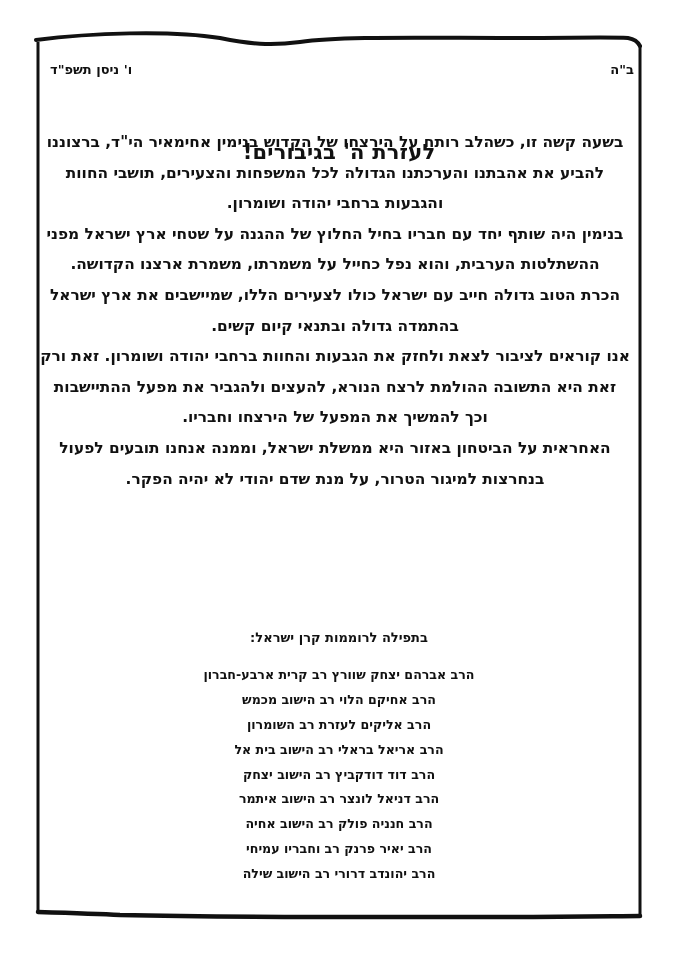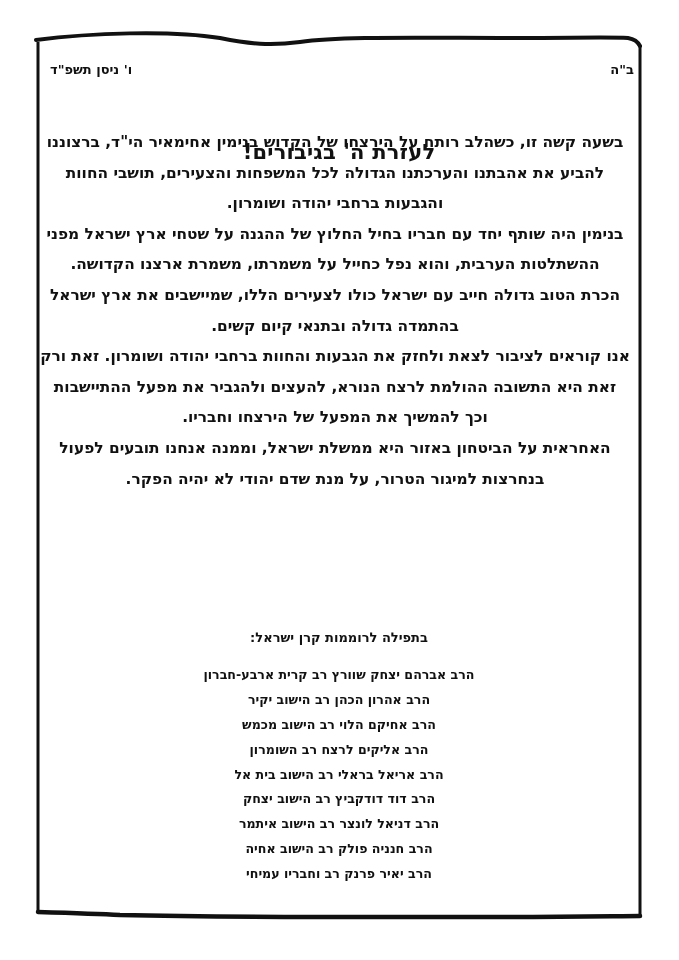--- a/index.html
+++ b/index.html
@@ -121,23 +121,23 @@
     <p>בנימין היה שותף יחד עם חבריו בחיל החלוץ של ההגנה על שטחי ארץ ישראל מפני ההשתלטות הערבית, והוא נפל כחייל על משמרתו, משמרת ארצנו הקדושה.</p>
     <p>הכרת הטוב גדולה חייב עם ישראל כולו לצעירים הללו, שמיישבים את ארץ ישראל בהתמדה גדולה ובתנאי קיום קשים.</p>
     <p>אנו קוראים לציבור לצאת ולחזק את הגבעות והחוות ברחבי יהודה ושומרון. זאת ורק זאת היא התשובה ההולמת לרצח הנורא, להעצים ולהגביר את מפעל ההתיישבות וכך להמשיך את המפעל של הירצחו וחבריו.</p>
     <p>האחראית על הביטחון באזור היא ממשלת ישראל, וממנה אנחנו תובעים לפעול בנחרצות למיגור הטרור, על מנת שדם יהודי לא יהיה הפקר.</p>
   </div>
 
   <div class="signatories">
     <div class="intro">בתפילה לרוממות קרן ישראל:</div>
     <ul>
       <li>הרב אברהם יצחק שוורץ רב קרית ארבע-חברון</li>
-      <li>הרב אהרון הכהן רב הישוב יקיר</li>
       <li>הרב אחיקם הלוי רב הישוב מכמש</li>
-      <li>הרב אליקים לרצח רב השומרון</li>
+      <li>הרב אליקים לעזרת רב השומרון</li>
       <li>הרב אריאל בראלי רב הישוב בית אל</li>
       <li>הרב דוד דודקביץ רב הישוב יצחק</li>
       <li>הרב דניאל לונצר רב הישוב איתמר</li>
       <li>הרב חנניה פולק רב הישוב אחיה</li>
       <li>הרב יאיר פרנק רב וחבריו עמיחי</li>
+      <li>הרב יהונדב דרורי רב הישוב שילה</li>
     </ul>
   </div>
 </div>
 
 </body></html>

